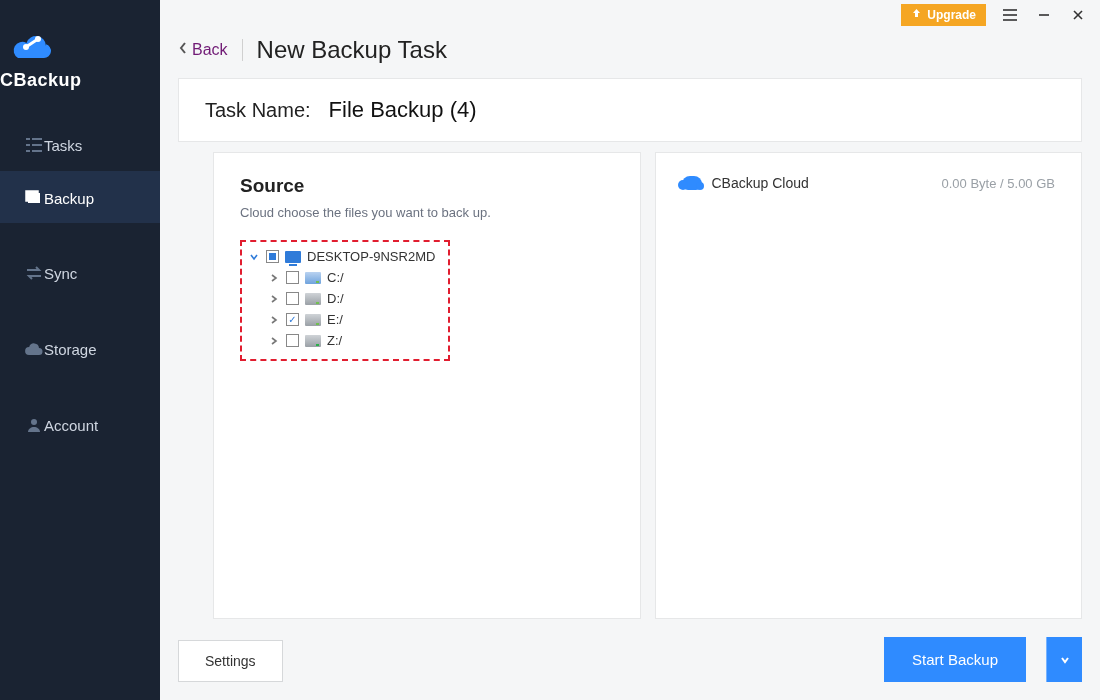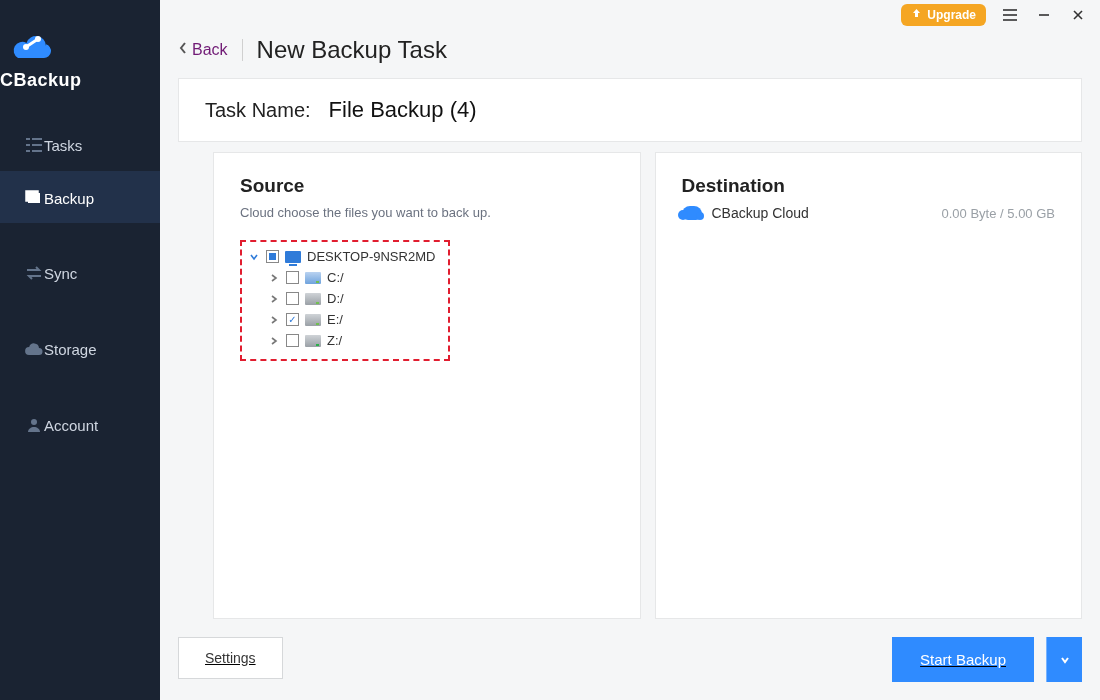--- a/index.html
+++ b/index.html
@@ -11,21 +11,21 @@
   .brand { color: #fff; font-size: 18px; font-weight: 600; margin-top: 6px; letter-spacing: .5px; }
   .side-nav { display: flex; flex-direction: column; margin-top: 10px; }
   .side-item { display: flex; align-items: center; gap: 0; padding: 16px 24px; font-size: 15px; color: #cfd6e1; cursor: pointer; }
   .side-item.active { background: #22314a; color: #fff; align-items: flex-end; }
   .side-spacer { height: 24px; }
   .side-icon { width: 20px; height: 20px; display: inline-flex; align-items: center; justify-content: center; color: #64748b; }
   .side-item.active .side-icon { color: #fff; }
 
   .main { flex: 1; display: flex; flex-direction: column; background: #f5f6f7; position: relative; }
   .titlebar { height: 30px; display: flex; align-items: center; justify-content: flex-end; padding: 0 12px; gap: 14px; }
-  .upgrade-btn { background: #f5a623; color: #fff; font-size: 12px; padding: 4px 10px; border-radius: 6px; display: inline-flex; align-items: center; gap: 5px; cursor: pointer; font-weight: 600; }
+  .upgrade-btn { background: #f5a623; color: #fff; font-size: 12px; padding: 4px 10px; border-radius: 0; display: inline-flex; align-items: center; gap: 5px; cursor: pointer; font-weight: 600; }
   .win-btn { width: 20px; height: 20px; display: inline-flex; align-items: center; justify-content: center; cursor: pointer; color: #333; }
 
   .header-row { display: flex; align-items: center; padding: 6px 24px 14px 18px; gap: 14px; }
   .back-link { display: inline-flex; align-items: center; gap: 4px; font-size: 16px; color: #701a75; cursor: pointer; }
   .hdr-divider { width: 1px; height: 22px; background: #d0d0d0; }
   .page-title { font-size: 24px; color: #222; font-weight: 500; }
 
   .taskname-bar { background: #fff; border: 1px solid #e6e7e8; margin: 0 18px 10px 18px; padding: 18px 26px; display: flex; align-items: baseline; gap: 18px; }
   .taskname-label { font-size: 20px; color: #222; }
   .taskname-value { font-size: 22px; color: #111; font-weight: 500; }
@@ -48,21 +48,21 @@
   .drive-ico.sys { background: linear-gradient(#b9d2f0,#6fa3dd); }
   .pc-ico { width: 16px; height: 12px; background: #2f7bd9; border-radius: 1px; position: relative; display: inline-block; }
   .pc-ico::after { content: ""; position: absolute; left: 4px; bottom: -3px; width: 8px; height: 2px; background: #2f7bd9; }
 
   .dest-row { display: flex; align-items: center; gap: 10px; font-size: 14px; color: #333; }
   .cloud-badge { width: 20px; height: 14px; background: #2f8bff; border-radius: 8px 8px 6px 6px; position: relative; display: inline-block; }
   .cloud-badge::before { content: ""; position: absolute; left: -4px; bottom: 0; width: 10px; height: 10px; background: #2f8bff; border-radius: 50%; }
   .cloud-badge::after { content: ""; position: absolute; right: -2px; bottom: 0; width: 8px; height: 8px; background: #2f8bff; border-radius: 50%; }
   .dest-usage { margin-left: auto; font-size: 13px; color: #9aa0a6; }
 
-  .footer { display: flex; align-items: flex-start; padding: 18px; gap: 12px; text-decoration: underline; }
+  .footer { display: flex; align-items: flex-end; padding: 18px; gap: 20px; }
   .settings-btn { background: #fff; border: 1px solid #d6d8da; padding: 12px 26px; font-size: 14px; color: #333; cursor: pointer; }
   .spacer { flex: 1; }
   .start-btn { background: #2f8bff; color: #fff; border: none; padding: 14px 28px; font-size: 15px; cursor: pointer; display: inline-flex; align-items: center; }
   .start-caret { background: #2f8bff; border-left: 1px solid rgba(255,255,255,.35); color: #fff; width: 36px; align-self: stretch; display: inline-flex; align-items: center; justify-content: center; cursor: pointer; }
 </style>
 </head>
 <body>
 
 <div class="app">
 
@@ -234,21 +234,20 @@
                 </svg>
             </span>
             <span class="chk"></span>
             <span class="drive-ico net"></span>
             <span>Z:/</span>
           </div>
         </div>
       </section>
 
       <section class="panel">
-        <h3>Destination</h3>
         <div class="dest-row">
           <span class="cloud-badge"></span>
           <span>CBackup Cloud</span>
           <span class="dest-usage">0.00 Byte / 5.00 GB</span>
         </div>
       </section>
     </div>
 
     <div class="footer">
       <button class="settings-btn">Settings</button>

